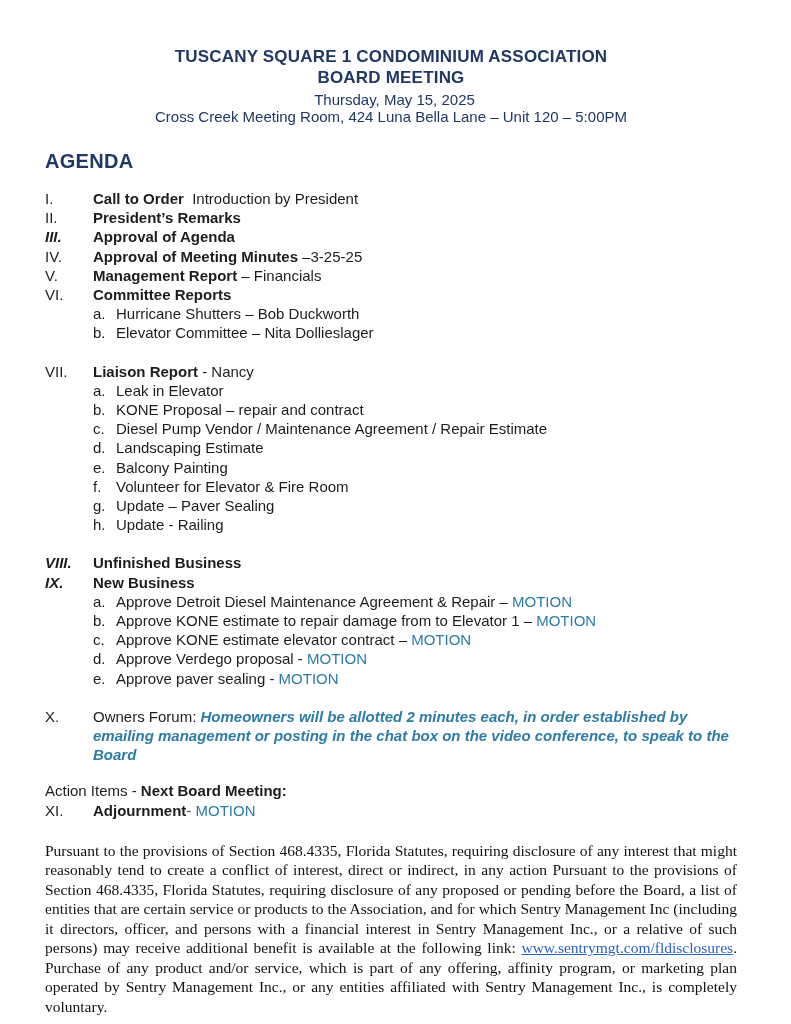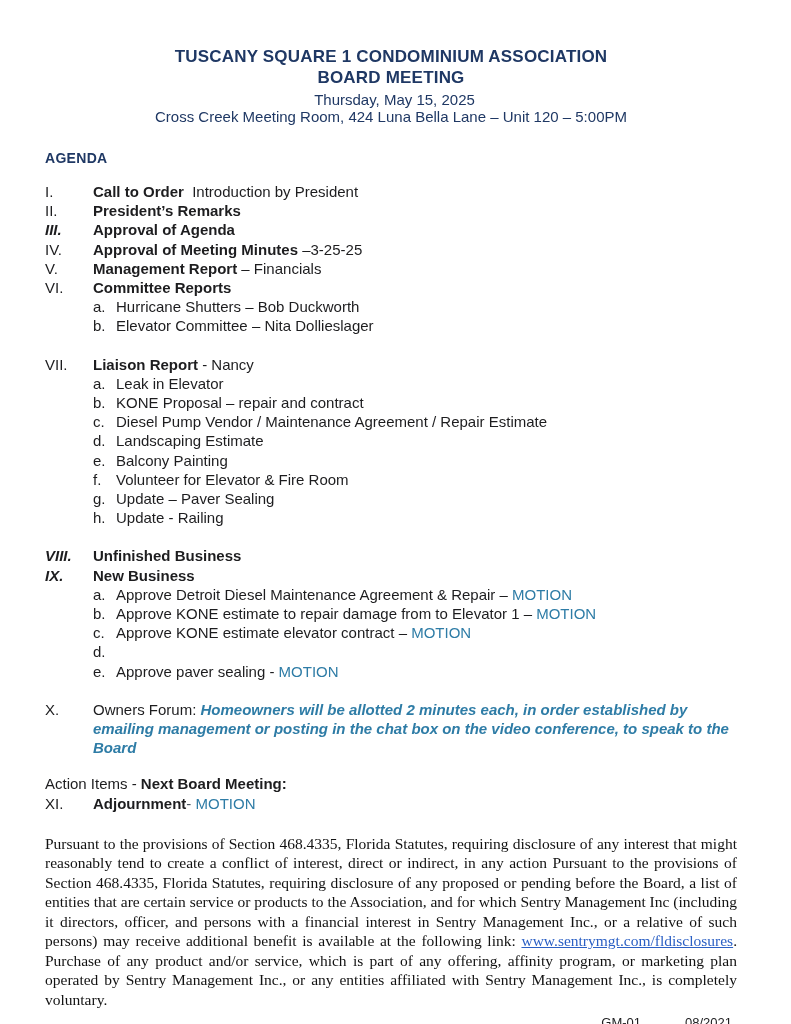--- a/index.html
+++ b/index.html
@@ -7,21 +7,21 @@
     width:782px; height:1024px; overflow:hidden; box-sizing:border-box;
     padding-top:46px; position:relative; background:#ffffff;
     font-family:"Liberation Sans","DejaVu Sans",sans-serif;
     color:#1d1d1f;
   }
   .header { text-align:center; color:var(--navy,#1f3864); }
   .title-line { font-weight:bold; font-size:17px; line-height:21px; letter-spacing:0.2px; }
   .sub-line { font-size:15px; line-height:16.5px; }
   .sub-line.first { margin-top:4px;padding-left:7px; }
   .agenda-heading {
-    color:var(--navy,#1f3864); font-weight:bold; font-size:14px;
+    color:var(--navy,#1f3864); font-weight:bold; font-size:20px;
     margin:25px 0 16px 45px; letter-spacing:0.3px;
   }
   .agenda { margin-top:16px; padding:0 46px 0 45px; font-size:15px; line-height:19.2px; }
   .line { display:flex; }
   .num { width:48px; flex:none; }
   .num.bn { font-weight:bold;font-style:italic; }
   .txt { flex:1; }
   .subline { display:flex; padding-left:48px; }
   .letter { width:23px; flex:none; }
   .spacer { height:19px; }
@@ -150,20 +150,21 @@
     <div class="subline">
       <span class="letter">b.</span>
       <span class="txt"><span>Approve KONE estimate to repair damage from to Elevator 1 – </span><span class="motion">MOTION</span></span>
     </div>
     <div class="subline">
       <span class="letter">c.</span>
       <span class="txt"><span>Approve KONE estimate elevator contract – </span><span class="motion">MOTION</span></span>
     </div>
     <div class="subline">
       <span class="letter">d.</span>
+      <span class="txt"><span>Approve Verdego proposal - </span><span class="motion">MOTION</span></span>
     </div>
     <div class="subline">
       <span class="letter">e.</span>
       <span class="txt"><span>Approve paver sealing - </span><span class="motion">MOTION</span></span>
     </div>
 
     <div class="spacer"></div>
 
     <div class="line">
       <span class="num">X.</span>

